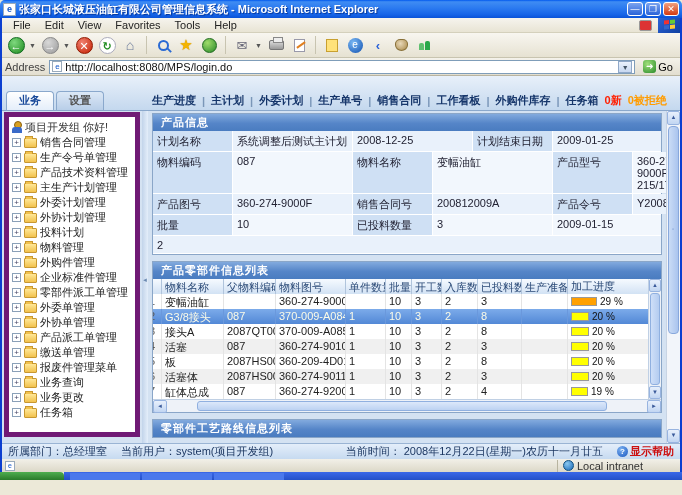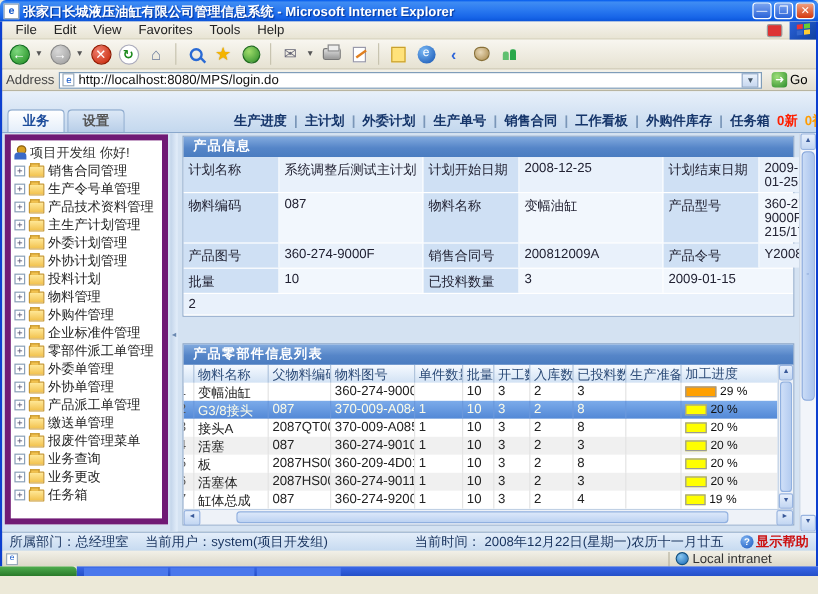--- a/index.html
+++ b/index.html
@@ -81,41 +81,41 @@
   .hico { width:14px; height:14px; border-radius:2px; font-size:9px; color:#fff; text-align:center; line-height:13px; font-weight:bold; }
   .hico.key { background:linear-gradient(#ffe070,#d8a010); border:1px solid #fff; color:#7a5800; }
   .hico.power { background:linear-gradient(#ff9040,#d84000); border:1px solid #fff; }
 
   
   .tabrow { height:35px; background:linear-gradient(180deg,#e8f0fa,#c4d8ee); display:flex; align-items:flex-end; border-bottom:1px solid #8aa8cc; }
   .tabs { display:flex; gap:2px; padding-left:4px; width:142px; flex:none; }
   .tab { padding:1px 12px 2px; font-weight:bold; border:1px solid #8aa8cc; border-bottom:none; border-radius:4px 4px 0 0;
     background:linear-gradient(#dce8f6,#b8cee8); color:#555; font-size:11px; }
   .tab.active { background:linear-gradient(#ffffff,#e4eefa); color:#1a4a9a; }
-  .navstrip { flex:1; display:flex; align-items:center; gap:6px; padding:0 8px 2px; font-weight:bold; color:#15356a; font-size:11px; white-space:nowrap; overflow:hidden;margin-left:43px; }
+  .navstrip { flex:1; display:flex; align-items:center; gap:6px; padding:0 8px 2px; font-weight:bold; color:#15356a; font-size:11px; white-space:nowrap; overflow:hidden; }
   .nav-sep { color:#7a96b8; }
   .nav-badge { font-weight:bold; }
 
   
   .bodyrow { height:332px; display:flex; background:#d4e2f2; overflow:hidden; }
   .sidebar { width:146px; flex:none; position:relative; background:#d4e2f2; }
   .treebox { position:absolute; left:2px; top:1px; right:8px; bottom:6px; background:#fff; border:5px solid #701a75; overflow:hidden; padding:2px 0 0 3px; }
   .greet { display:flex; align-items:center; gap:3px; height:16px; color:#333; white-space:nowrap; }
   .person { width:10px; height:12px; position:relative; flex:none; }
   .person::before { content:""; position:absolute; left:2px; top:0; width:6px; height:6px; border-radius:50%; background:#d8a020; border:1px solid #8a6010; }
   .person::after { content:""; position:absolute; left:0; top:6px; width:10px; height:6px; border-radius:3px 3px 0 0; background:#3a6ac8; }
   .tree-item { display:flex; align-items:center; gap:3px; height:15px; white-space:nowrap; cursor:pointer; color:#222; }
   .plusbox { width:9px; height:9px; border:1px solid #8aa0b8; background:#fff; font-size:8px; line-height:7px; text-align:center; color:#446; flex:none; }
   .folder { width:13px; height:10px; background:linear-gradient(#ffe898,#f2c24e); border:1px solid #c89830; border-radius:1px; position:relative; flex:none; }
   .folder::before { content:""; position:absolute; top:-3px; left:0; width:6px; height:2px; background:#f2c24e; border:1px solid #c89830; border-bottom:none; }
   .splitter { position:absolute; right:0; top:0; bottom:0; width:6px; background:linear-gradient(90deg,#c2d4ea,#e4eefa); }
   .splitter::after { content:"◄"; position:absolute; top:50%; left:0; font-size:6px; color:#6a88b0; }
 
   .content { flex:1; overflow:hidden; padding:2px 4px; }
-  .panel { border:1px solid #8aa6c8; background:#fff; margin-bottom:22px; }
+  .panel { border:1px solid #8aa6c8; background:#fff; margin-bottom:6px; }
   .ptitle { height:17px; background:linear-gradient(180deg,#82aade,#5585c8 55%,#4a7cc0); color:#fff; font-weight:bold;
     font-size:11px; line-height:17px; padding-left:8px; letter-spacing:1px; }
 
   
   .info-row { display:flex; border-bottom:1px solid #fff; }
   .info-label { width:80px; flex:none; background:#cfe0f4; padding:3px 4px 2px; color:#223; border-right:1px solid #fff; }
   .info-value { width:120px; flex:none; background:#e9f1fb; padding:3px 4px 2px; color:#223; border-right:1px solid #fff; white-space:pre-line; }
   .info-row .info-value:last-child { flex:1; width:auto; border-right:none; }
   .info-row:nth-child(even) .info-value { background:#f2f7fd; }
 
@@ -413,21 +413,20 @@
       </div>
 
       <div class="content">
 
         <div class="panel">
           <div class="ptitle">产品信息</div>
           <div id="info-grid">
               <div class="info-row">
                 <div class="info-label">计划名称</div>
                 <div class="info-value">系统调整后测试主计划</div>
-                <div class="info-label">计划开始日期</div>
                 <div class="info-value">2008-12-25</div>
                 <div class="info-label">计划结束日期</div>
                 <div class="info-value">2009-01-25</div>
               </div>
               <div class="info-row">
                 <div class="info-label">物料编码</div>
                 <div class="info-value">087</div>
                 <div class="info-label">物料名称</div>
                 <div class="info-value">变幅油缸</div>
                 <div class="info-label">产品型号</div>

